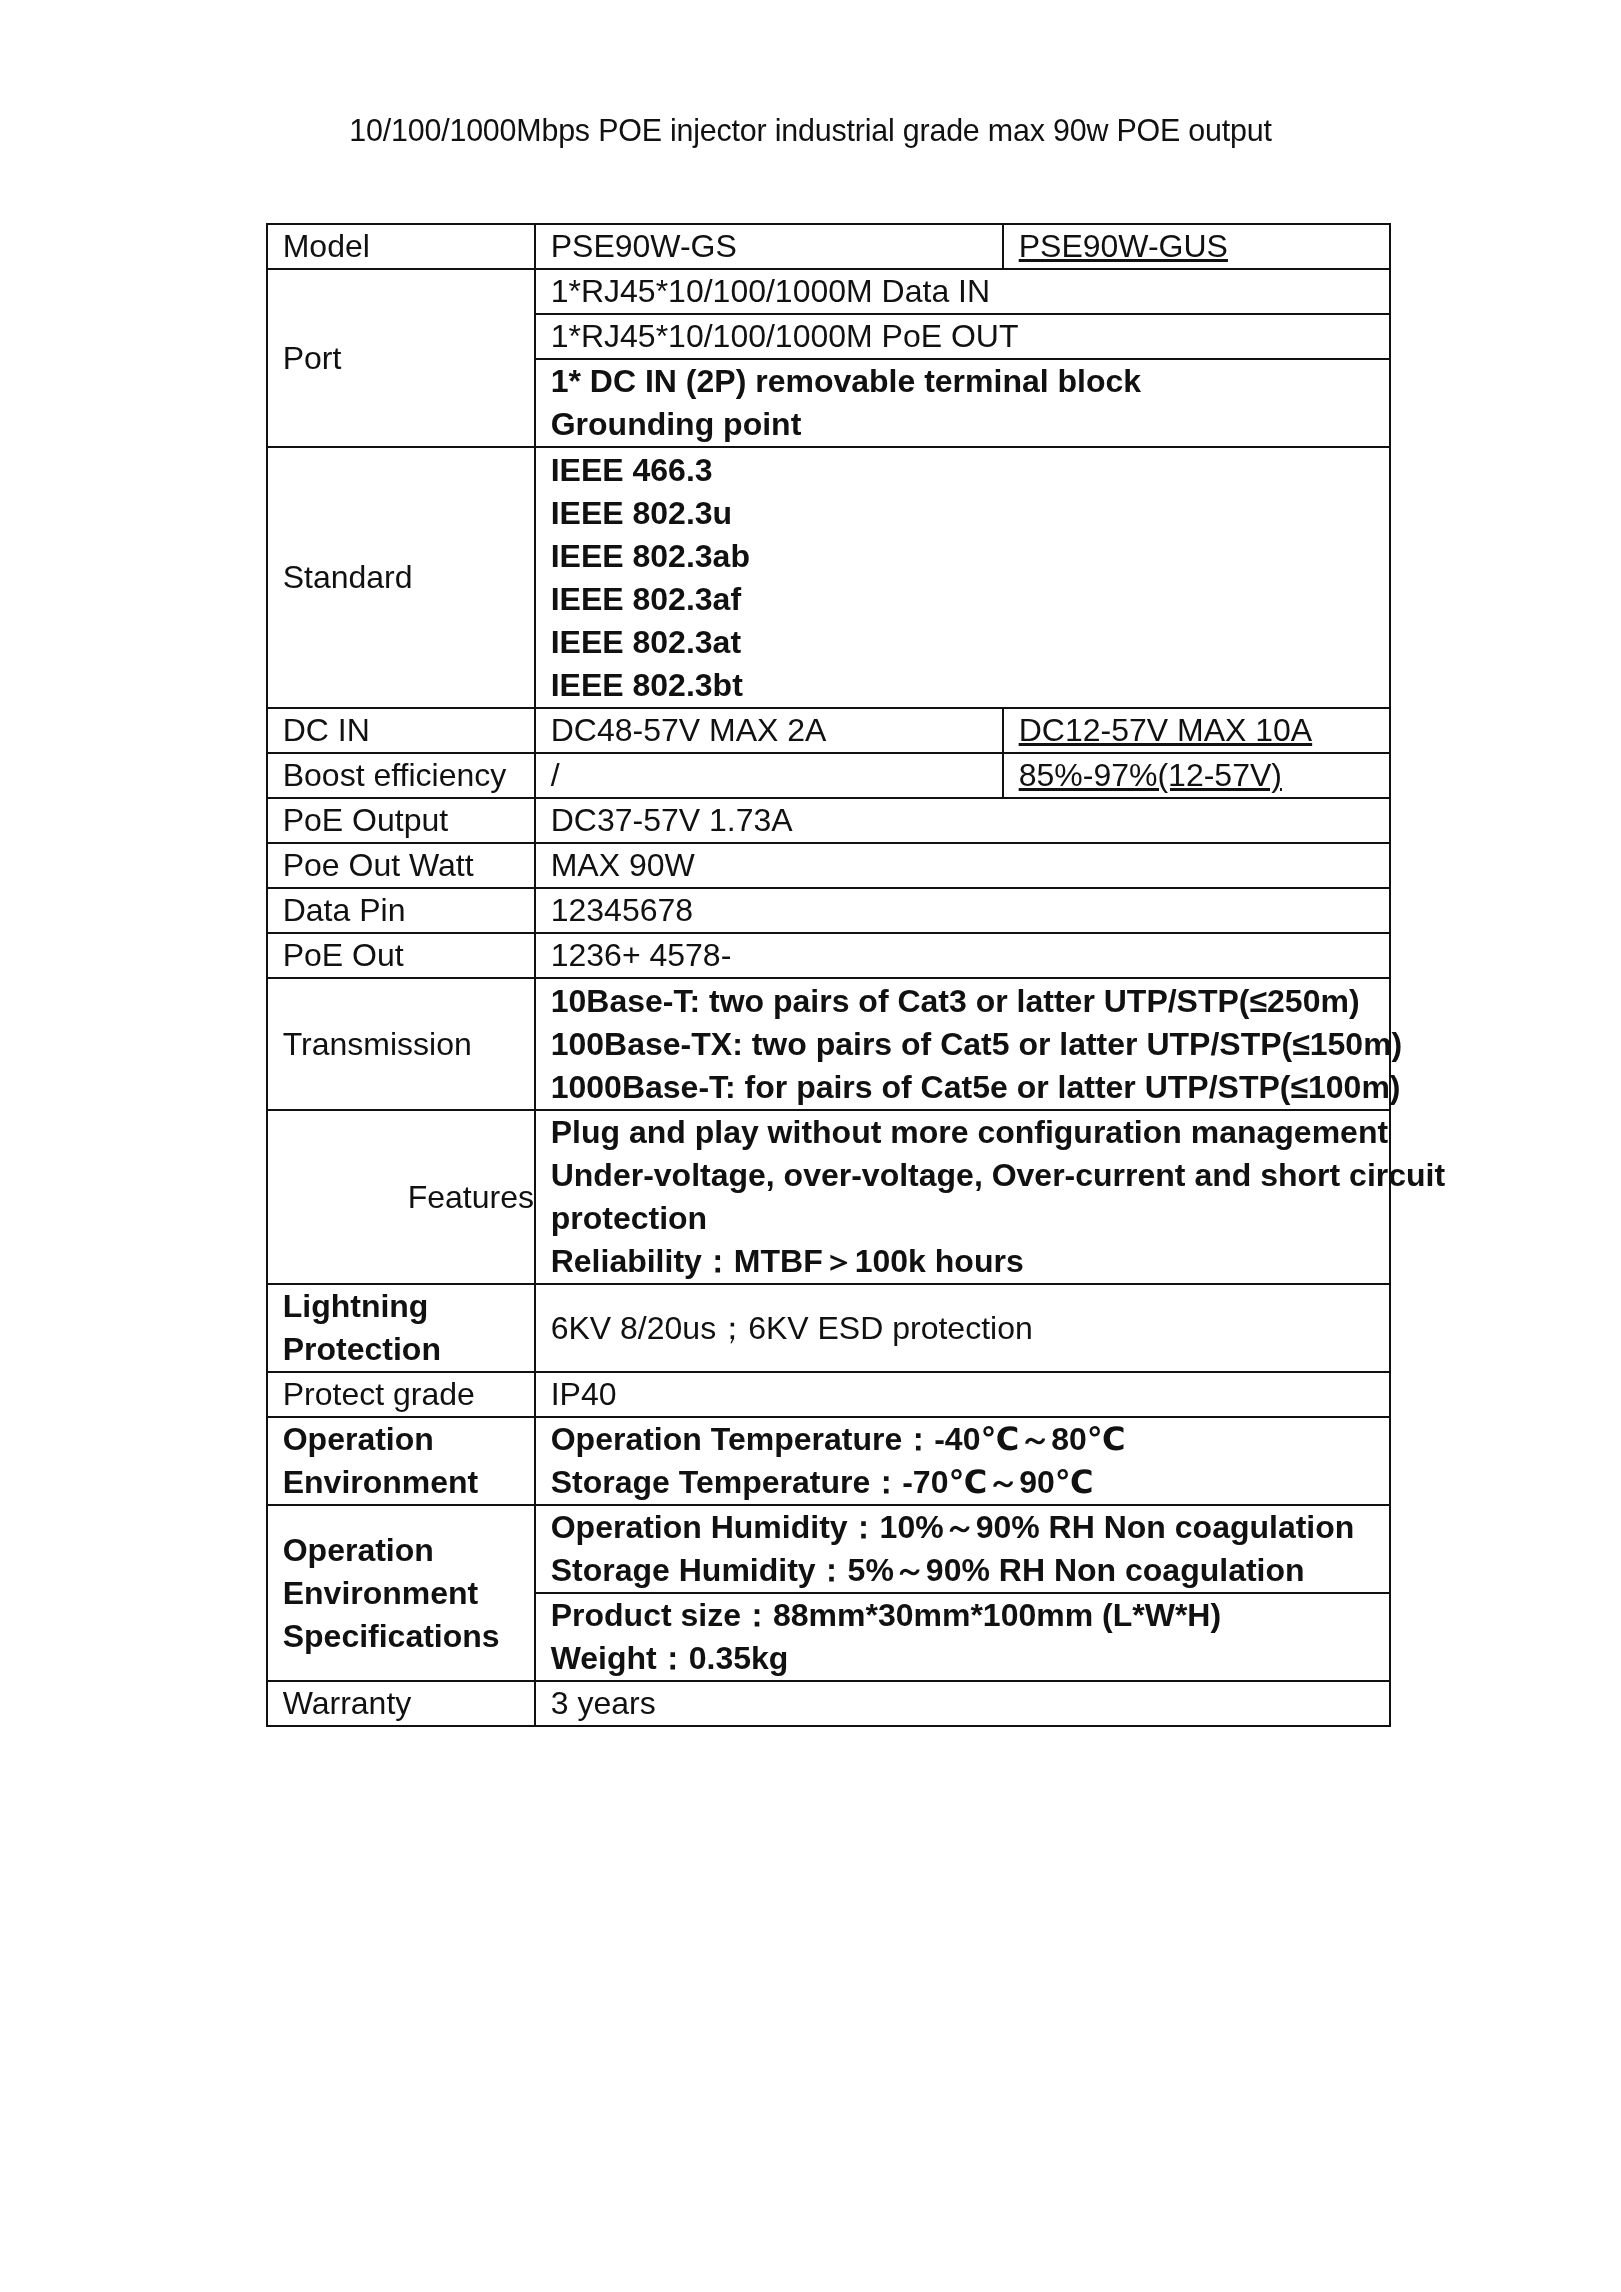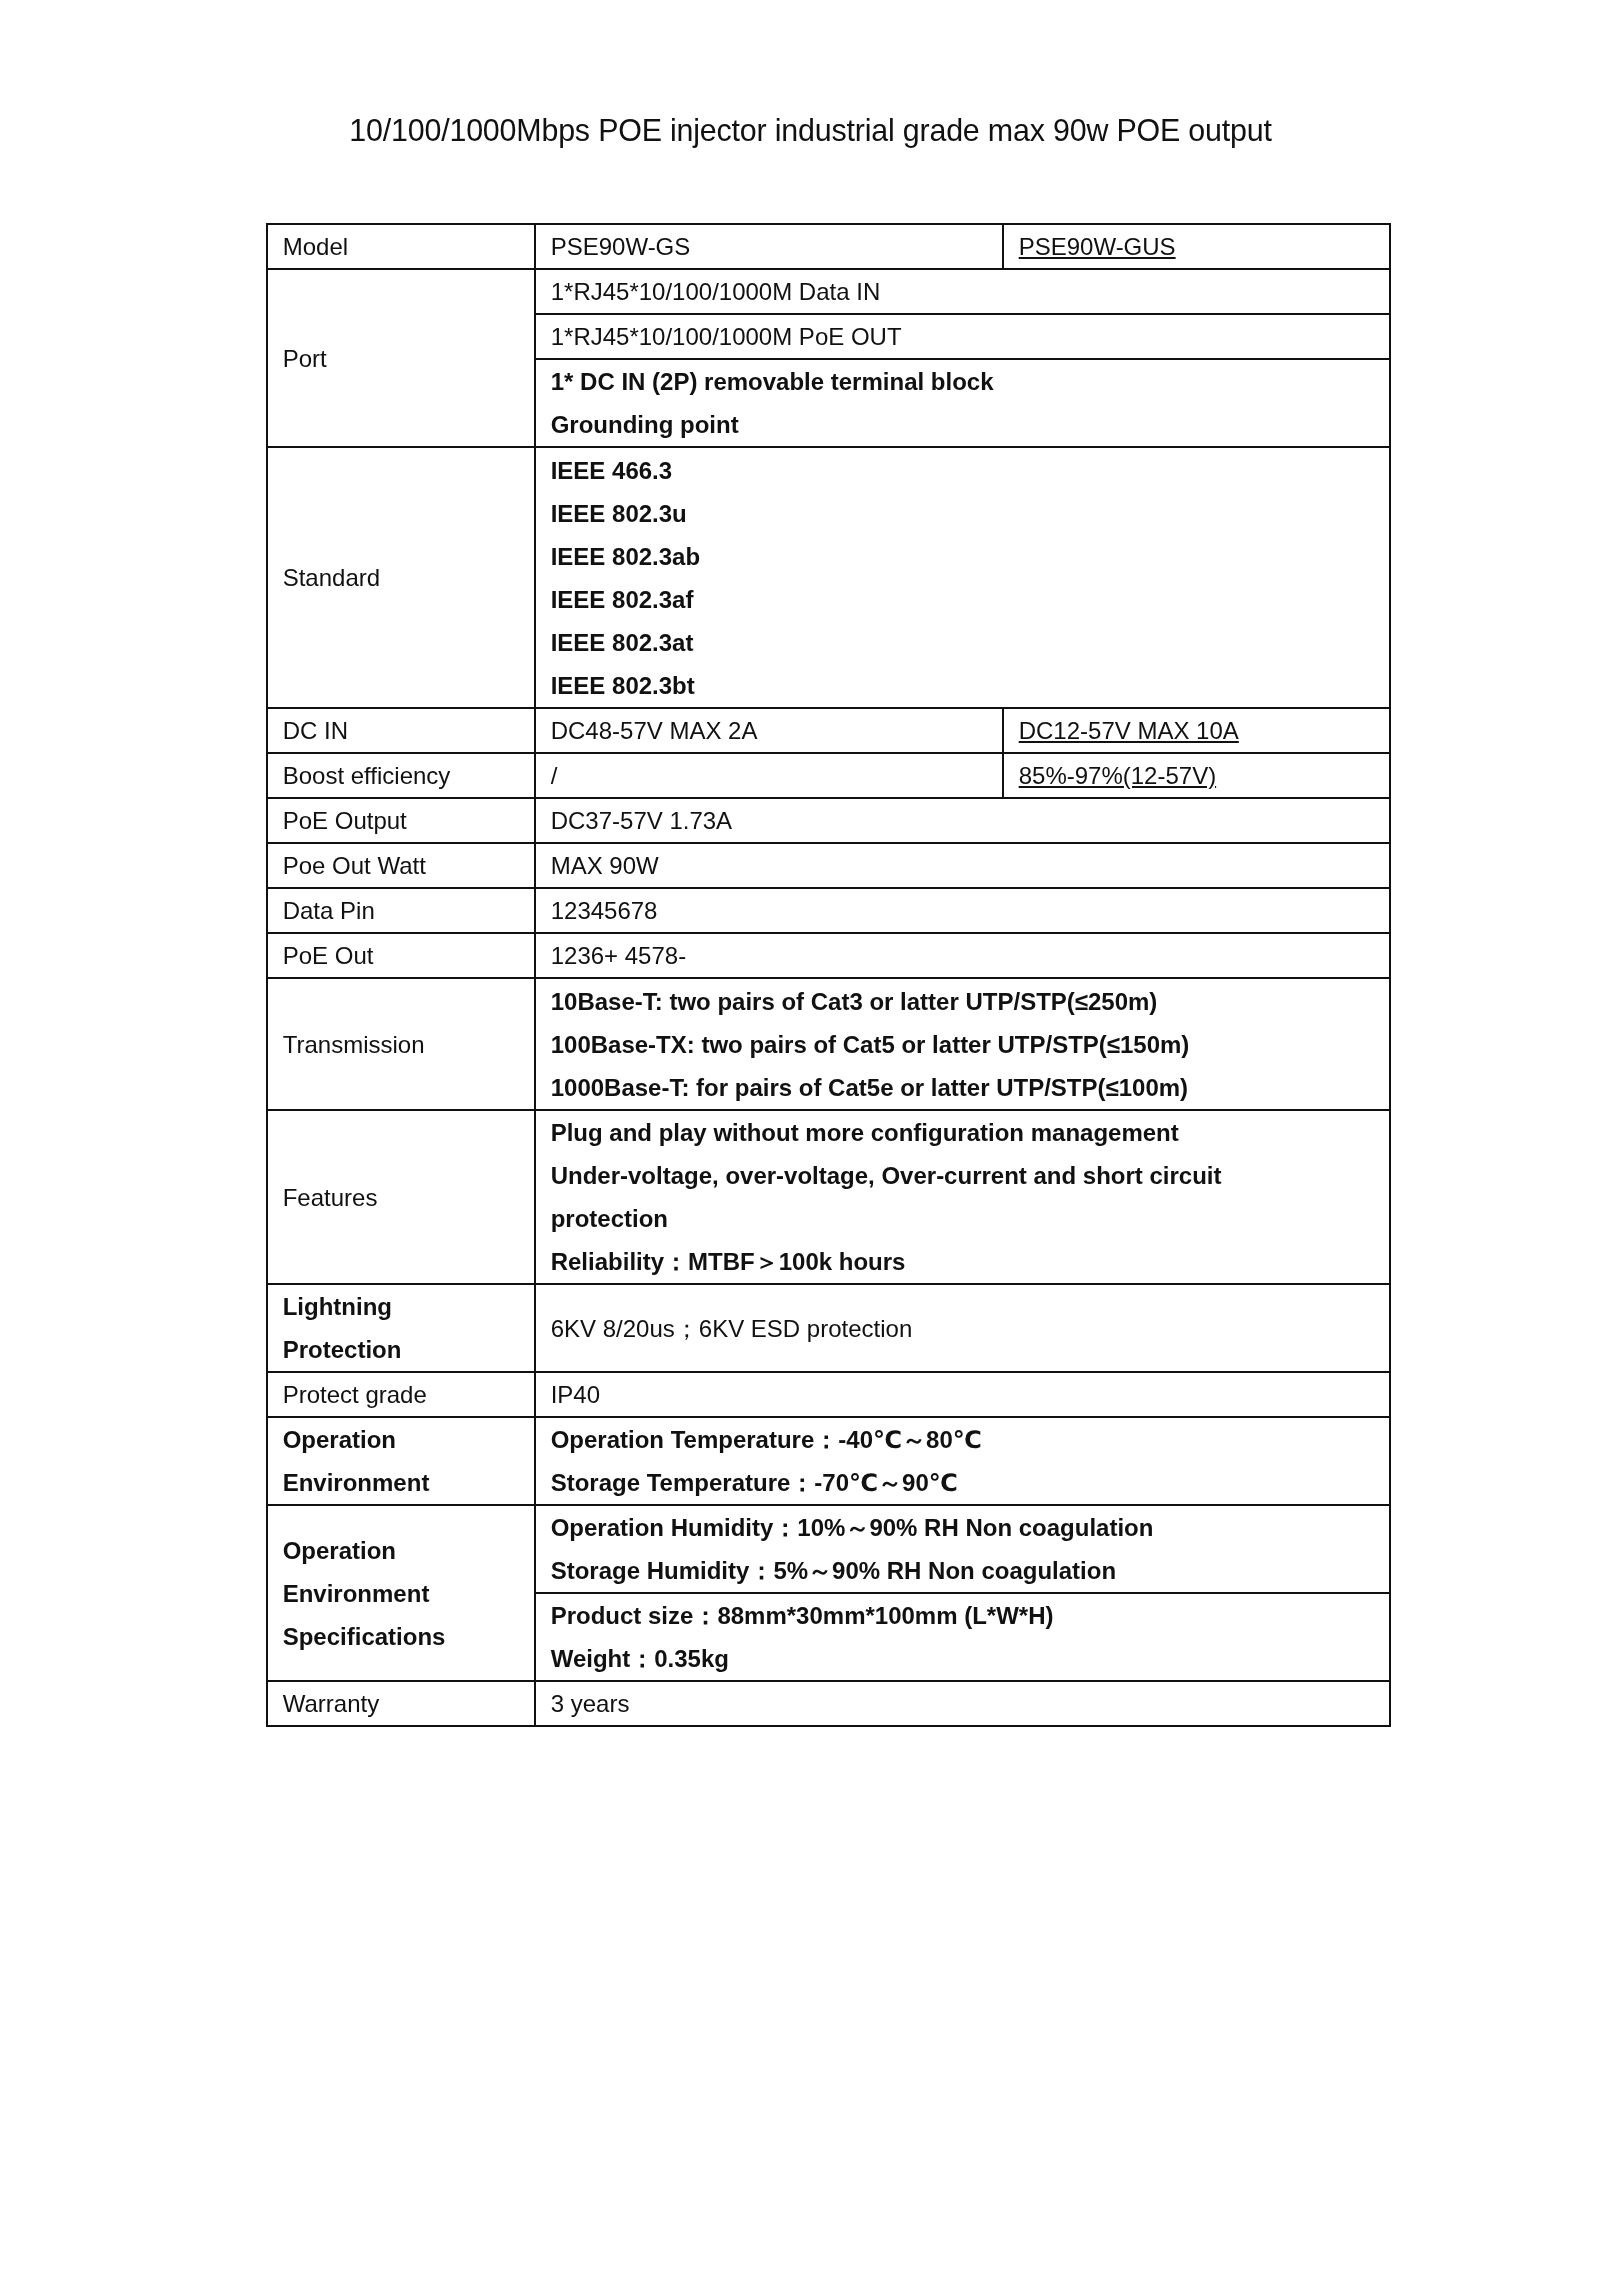--- a/index.html
+++ b/index.html
@@ -3,29 +3,29 @@
 <meta charset="utf-8">
 <style>
   html, body { margin: 0; padding: 0; background: #ffffff; }
   body { width: 1621px; height: 2293px; position: relative; overflow: hidden;
          font-family: "Liberation Sans", "DejaVu Sans", sans-serif; color: #111; }
   .title { position: absolute; left: 0; width: 1621px; top: 112px; text-align: center;
            font-size: 32px; letter-spacing: -0.2px; transform: scaleX(0.95); transform-origin: center; }
   table.spec { position: absolute; left: 266px; top: 223px; width: 1122px;
                border-collapse: collapse; table-layout: fixed; }
   table.spec td { border: 2.9px solid #111; padding: 0 0 0 14.7px; vertical-align: middle;
-                  font-size: 24px; line-height: 43px; white-space: nowrap; }
+                  font-size: 32px; line-height: 43px; white-space: nowrap; }
   col.c1 { width: 268px; }
   col.c2 { width: 468px; }
   col.c3 { width: 387px; }
   td.v { padding-left: 14.7px; margin-left: 45px; }
   td.v3 { padding-left: 2px; text-decoration: underline; }
   .line { display: block; font-weight: bold; }
   .big { font-size: 32px; }
-  .feat-label { font-size: 32px; }
+  .feat-label { font-size: 32px; text-align: right; }
 </style>
 </head>
 <body>
 
 <div class="title">10/100/1000Mbps POE injector industrial grade max 90w POE output</div>
 
 <table class="spec">
   <colgroup>
       <col class="c1">
       <col class="c2">

